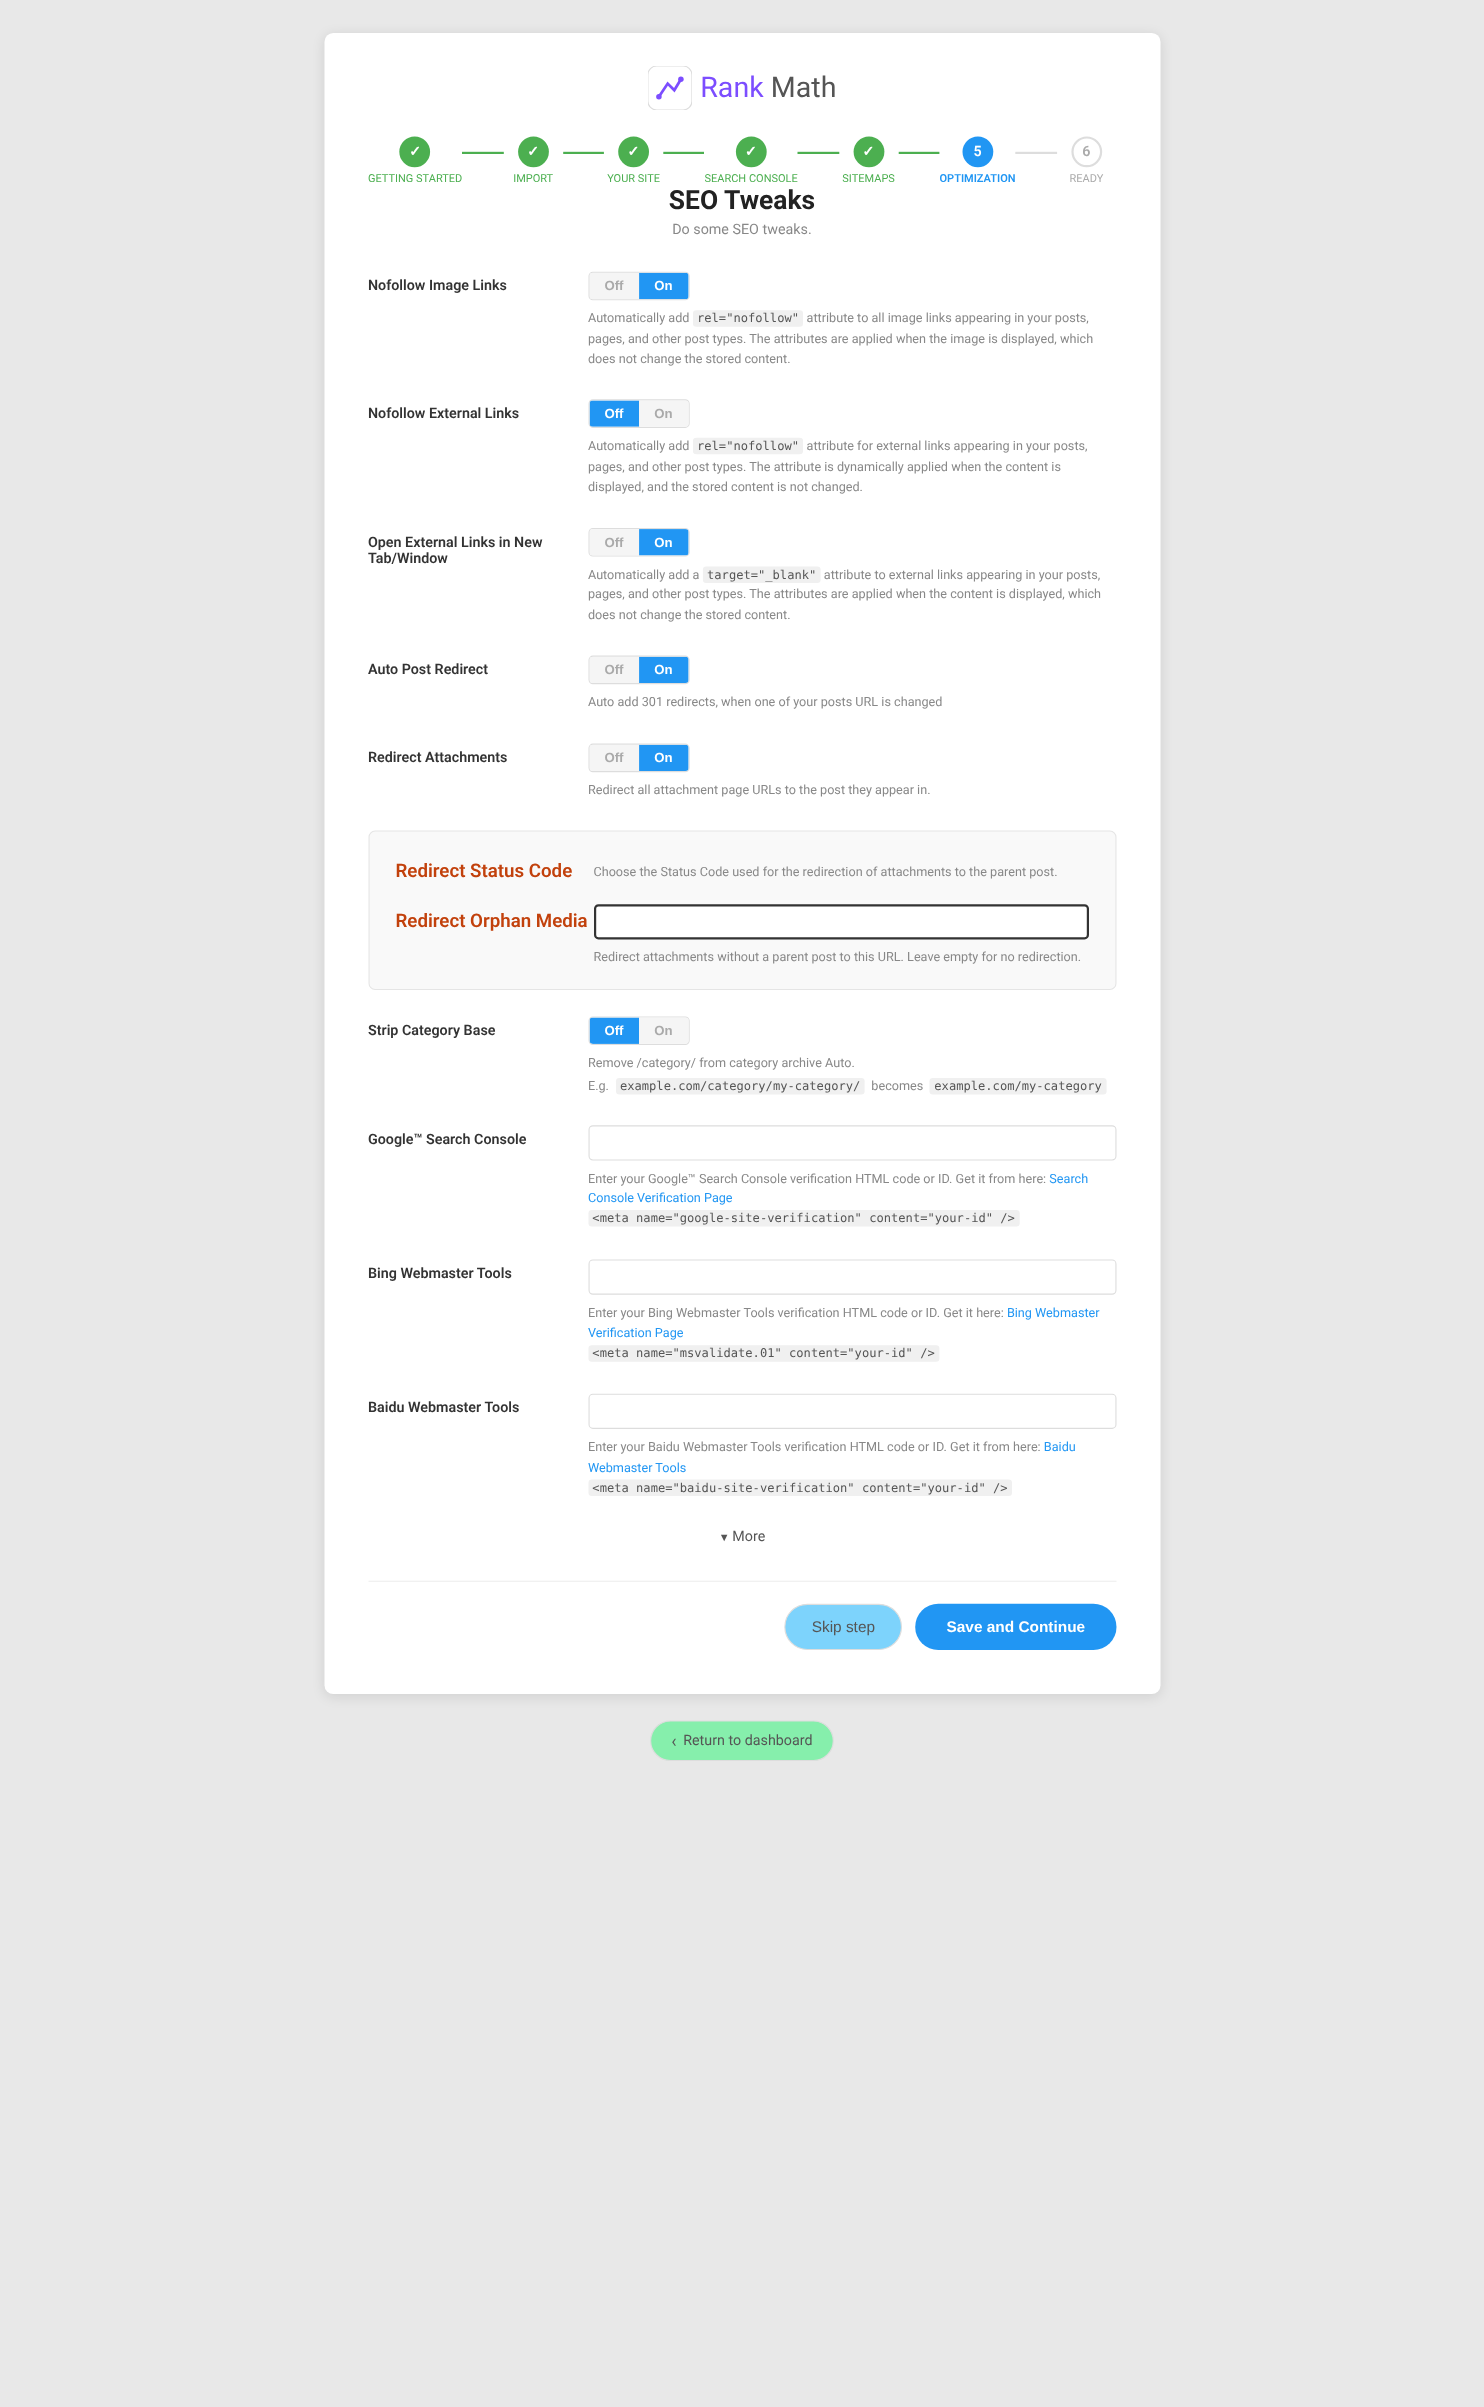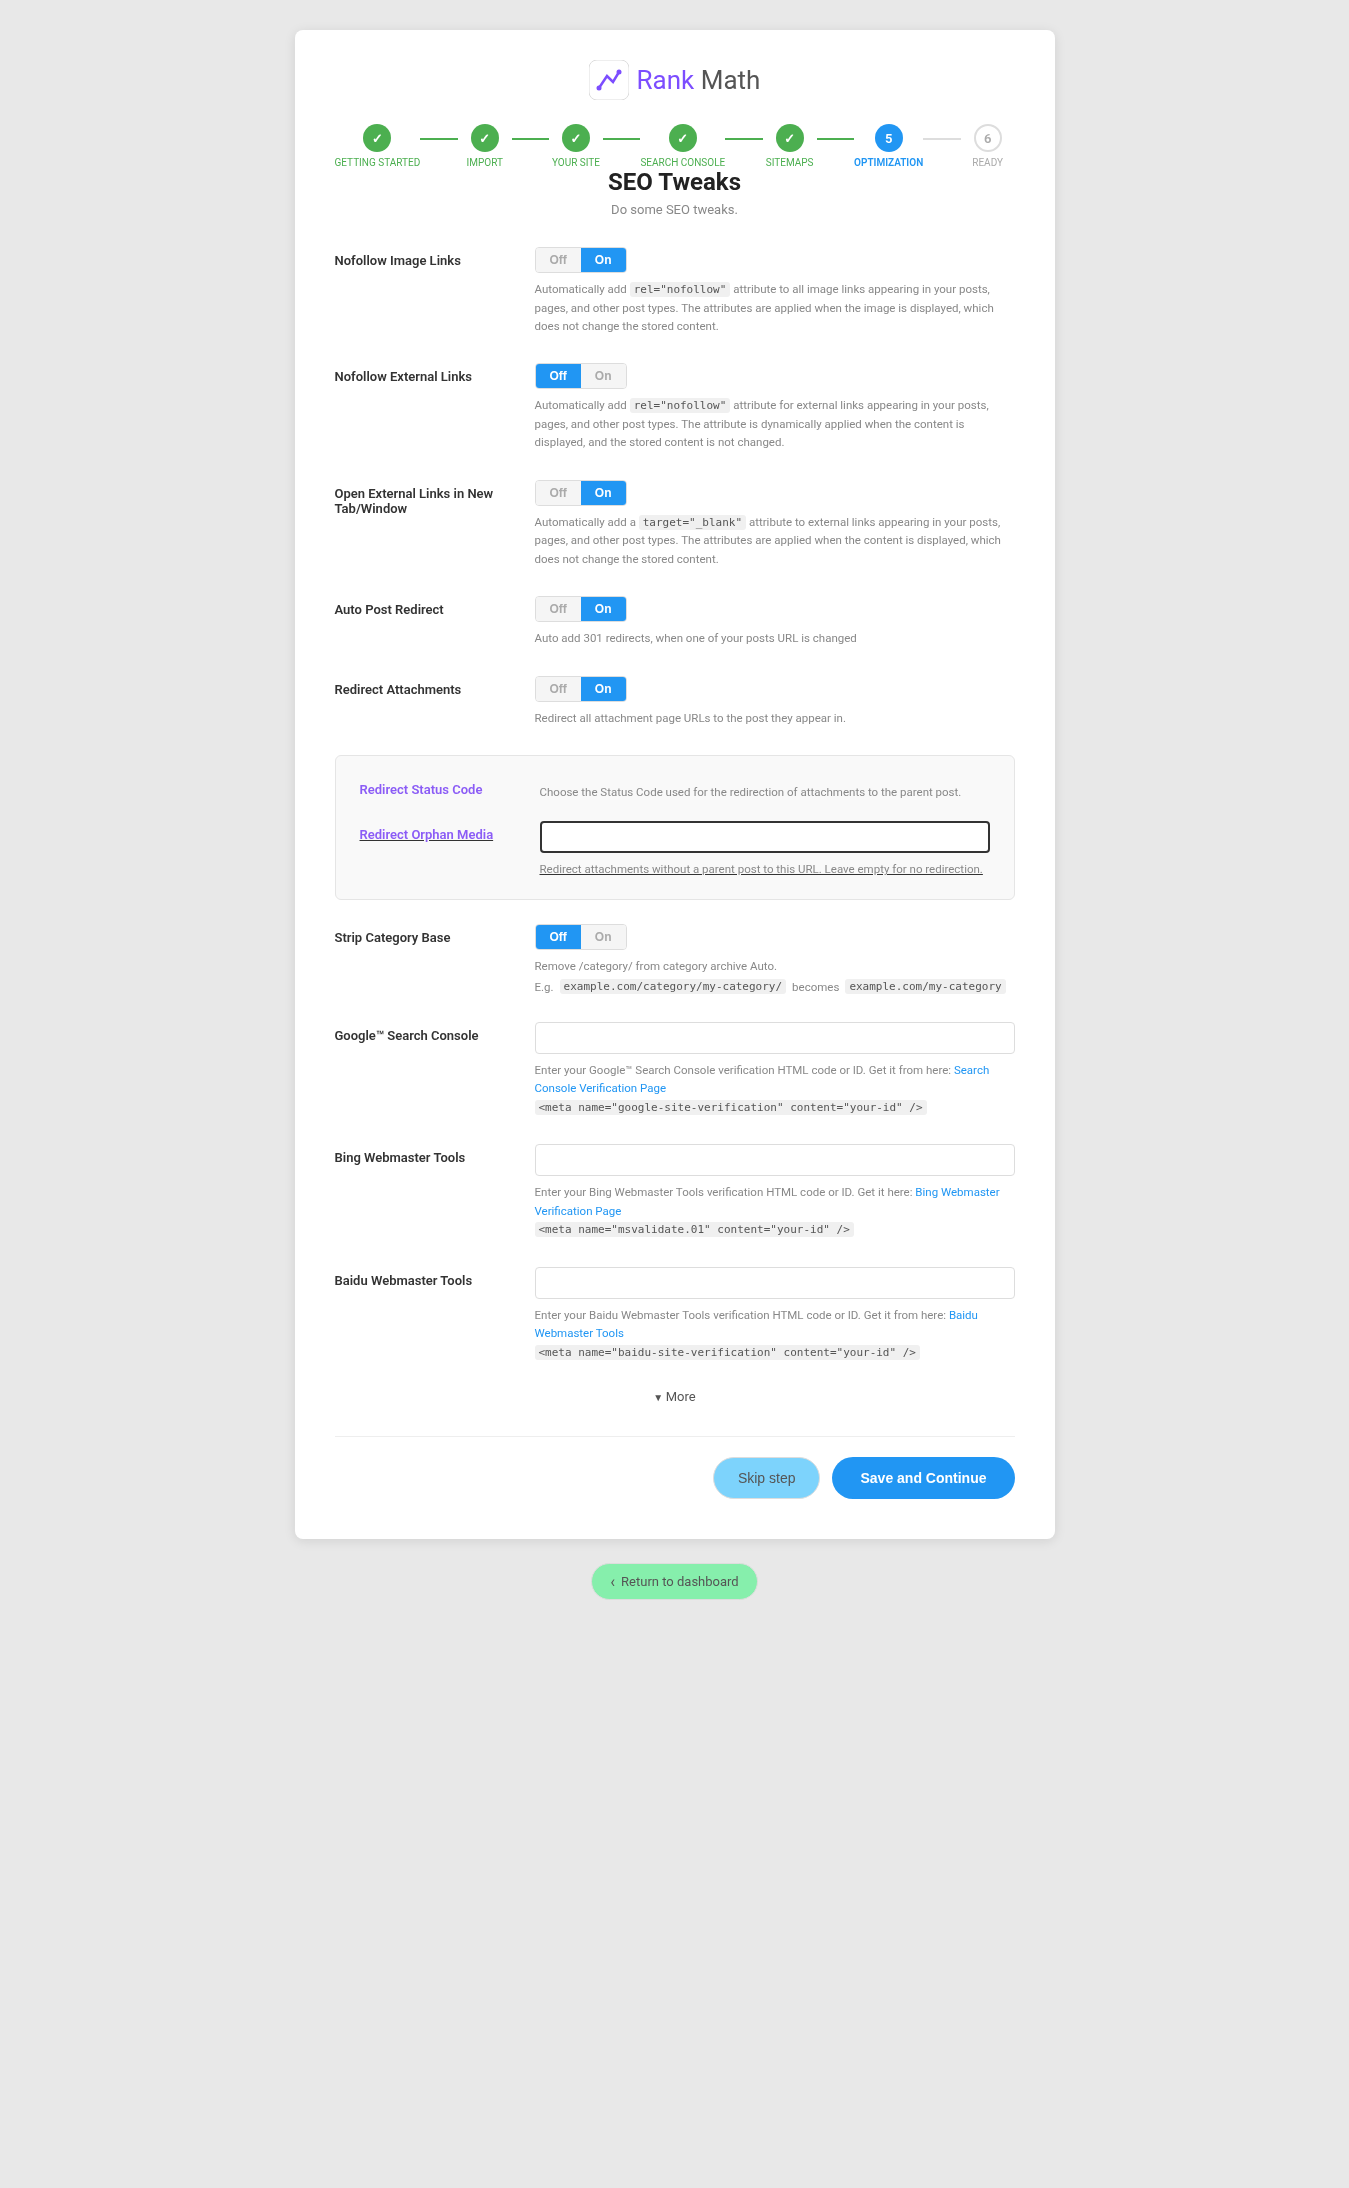--- a/index.html
+++ b/index.html
@@ -184,28 +184,27 @@
       padding: 20px 24px;
       margin-bottom: 24px;
     }
     .inner-row {
       display: flex;
       align-items: flex-start;
       margin-bottom: 20px;
     }
     .inner-row:last-child {
       margin-bottom: 0;
-      text-decoration: underline;
     }
     .inner-label {
       width: 180px;
       min-width: 180px;
-      font-size: 13px;
+      font-size: 17px;
       font-weight: 600;
-      color: #8b5cf6;
+      color: #c2410c;
       padding-top: 6px;
     }
     .inner-content {
       flex: 1;
     }
     .redirect-btns {
       display: flex;
       gap: 8px;
     }
     .redirect-btn {

